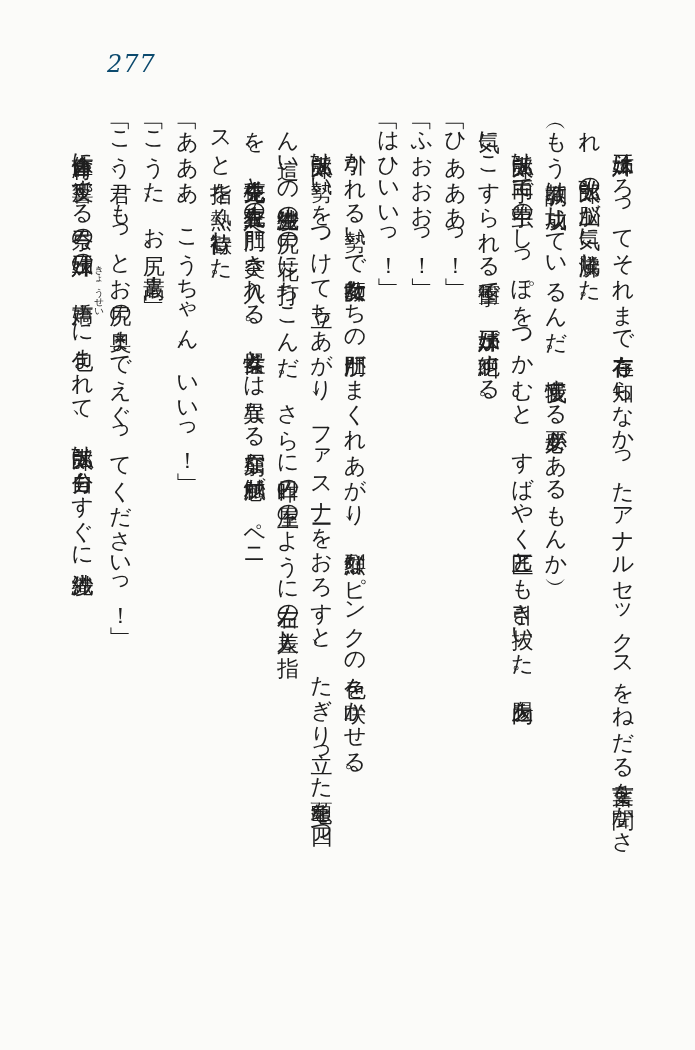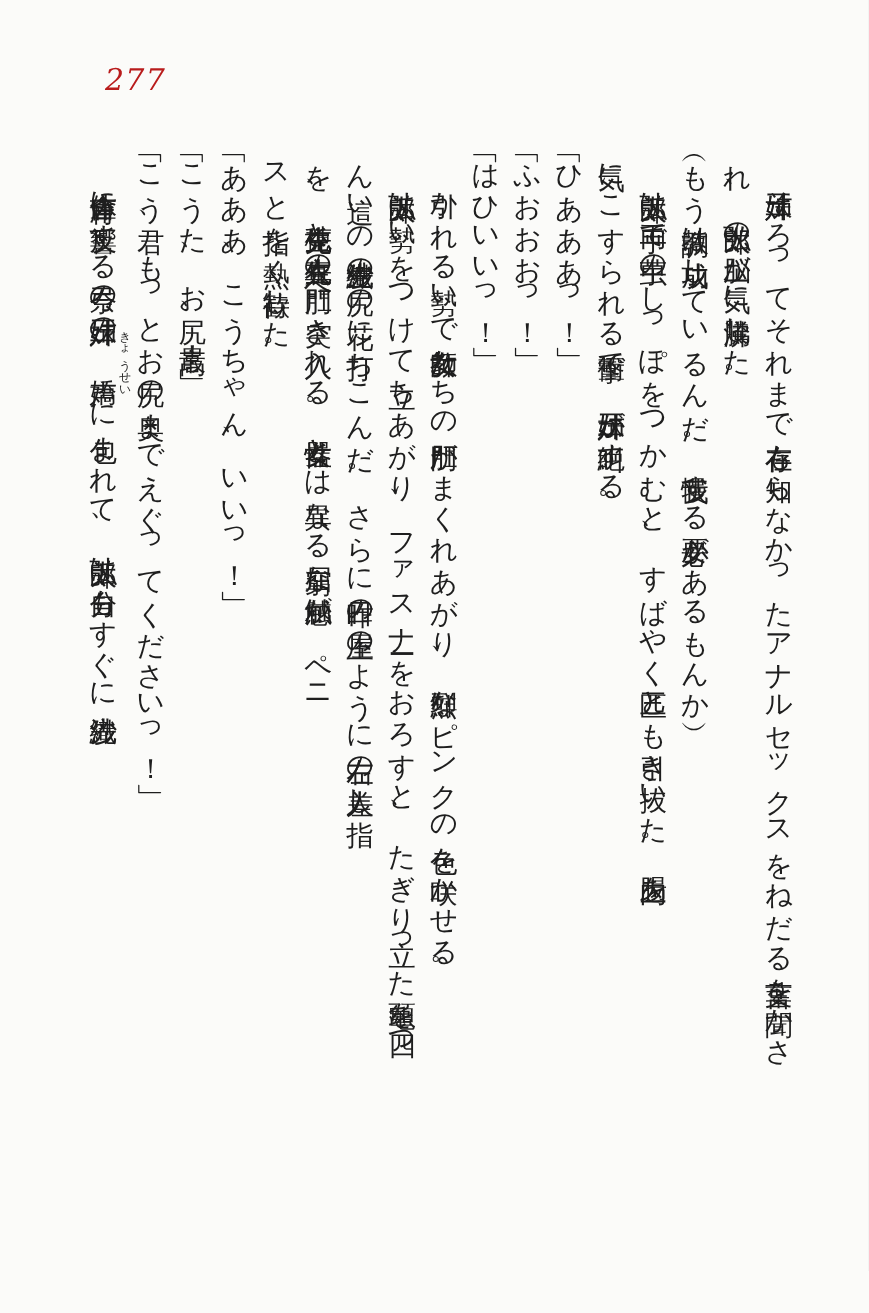--- a/index.html
+++ b/index.html
@@ -10,25 +10,25 @@
   .page {
     position: relative;
     width: 695px;
     height: 1050px;
     background: #fbfbf9;
     overflow: hidden;
     font-family: "Liberation Serif", "DejaVu Serif", serif;
   }
   .page-number {
     position: absolute;
-    left: 84px;
+    left: 107px;
     top: 50px;
     font-size: 24px;
     font-style: italic;
-    color: #b91c1c;
+    color: #0c4a6e;
     letter-spacing: 1px;
     font-family: "DejaVu Serif", "Liberation Serif", serif;
     text-align: right;
   }
   .text-block {
     position: absolute;
     top: 116px;
     right: 55px;
     height: 838px;
     writing-mode: vertical-rl;

